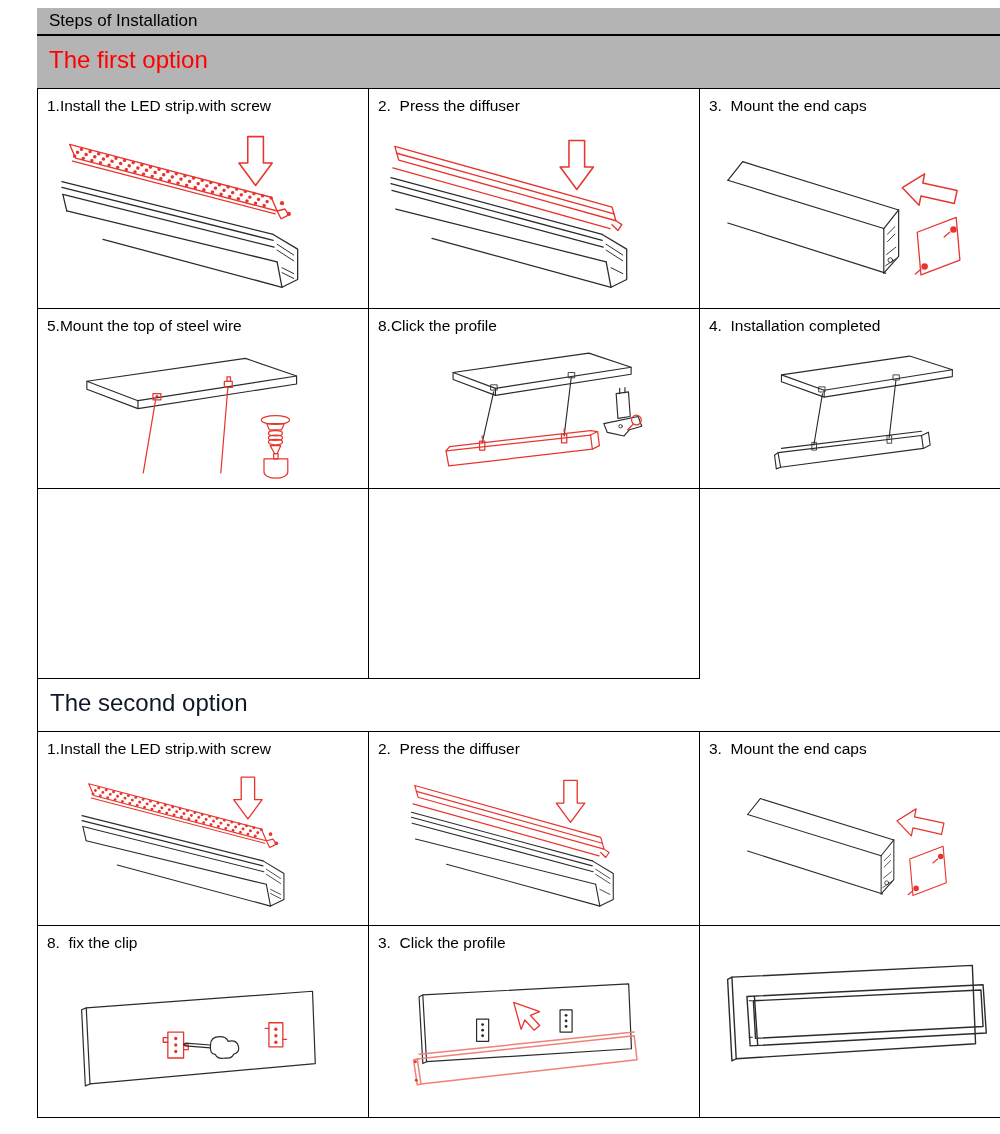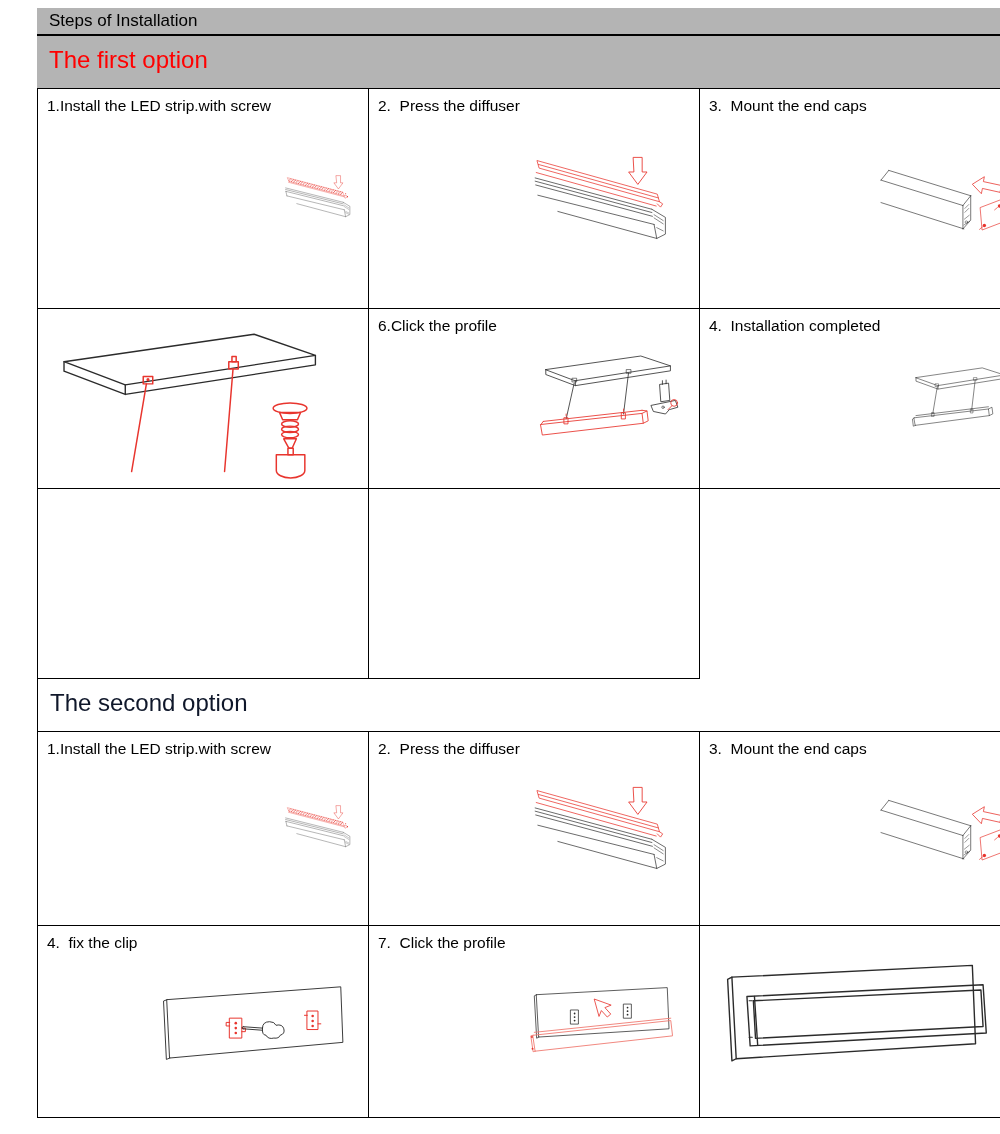--- a/index.html
+++ b/index.html
@@ -24,21 +24,21 @@
     display: grid;
     grid-template-columns: 1fr 1fr 1fr;
     grid-template-rows: 220px 180px 190px 53px 194px 192px;
     border-top: 1px solid #000;
     border-left: 1px solid #000;
     background: #fff;
   }
   .cell {
     border-right: 1px solid #000;
     border-bottom: 1px solid #000;
-    display: flex; flex-direction: row;
+    display: flex; flex-direction: column;
     overflow: hidden;
   }
   .caption {
     font-size: 15.5px; line-height: 19px; color: #000;
     padding: 7px 9px 2px 9px; white-space: pre-wrap;
   }
   .art {
     flex: 1; min-height: 0;
     display: flex; align-items: center; justify-content: center;
     padding: 2px 4px 8px 4px;
@@ -278,28 +278,29 @@
     <div class="cell">
       <div class="caption">3.  Mount the end caps</div>
       <div class="art">
         <svg class="fig" viewBox="0 0 300 195">
             <use href="#fig-endcaps"></use>
           </svg>
       </div>
     </div>
 
     <div class="cell">
+      <div class="caption">5.Mount the top of steel wire</div>
       <div class="art">
         <svg class="fig" viewBox="0 0 300 160">
             <use href="#fig-wiretop"></use>
           </svg>
       </div>
     </div>
     <div class="cell">
-      <div class="caption">6.Click the profile</div>
+      <div class="caption">8.Click the profile</div>
       <div class="art">
         <svg class="fig" viewBox="0 0 300 160">
             <use href="#fig-clickprofile"></use>
           </svg>
       </div>
     </div>
 
     <div class="cell">
       <div class="caption">4.  Installation completed</div>
       <div class="art">
@@ -332,29 +333,29 @@
     <div class="cell">
       <div class="caption">3.  Mount the end caps</div>
       <div class="art">
         <svg class="fig" viewBox="0 0 300 195">
             <use href="#fig-endcaps"></use>
           </svg>
       </div>
     </div>
 
     <div class="cell">
-      <div class="caption">4.  fix the clip</div>
+      <div class="caption">8.  fix the clip</div>
       <div class="art">
         <svg class="fig" viewBox="0 0 300 165">
             <use href="#fig-fixclip"></use>
           </svg>
       </div>
     </div>
     <div class="cell">
-      <div class="caption">7.  Click the profile</div>
+      <div class="caption">3.  Click the profile</div>
       <div class="art">
         <svg class="fig" viewBox="0 0 300 165">
             <use href="#fig-clickprofile2"></use>
           </svg>
       </div>
     </div>
     <div class="cell">
       <div class="art">
         <svg class="fig" viewBox="0 0 300 165">
             <use href="#fig-completed-wall"></use>

